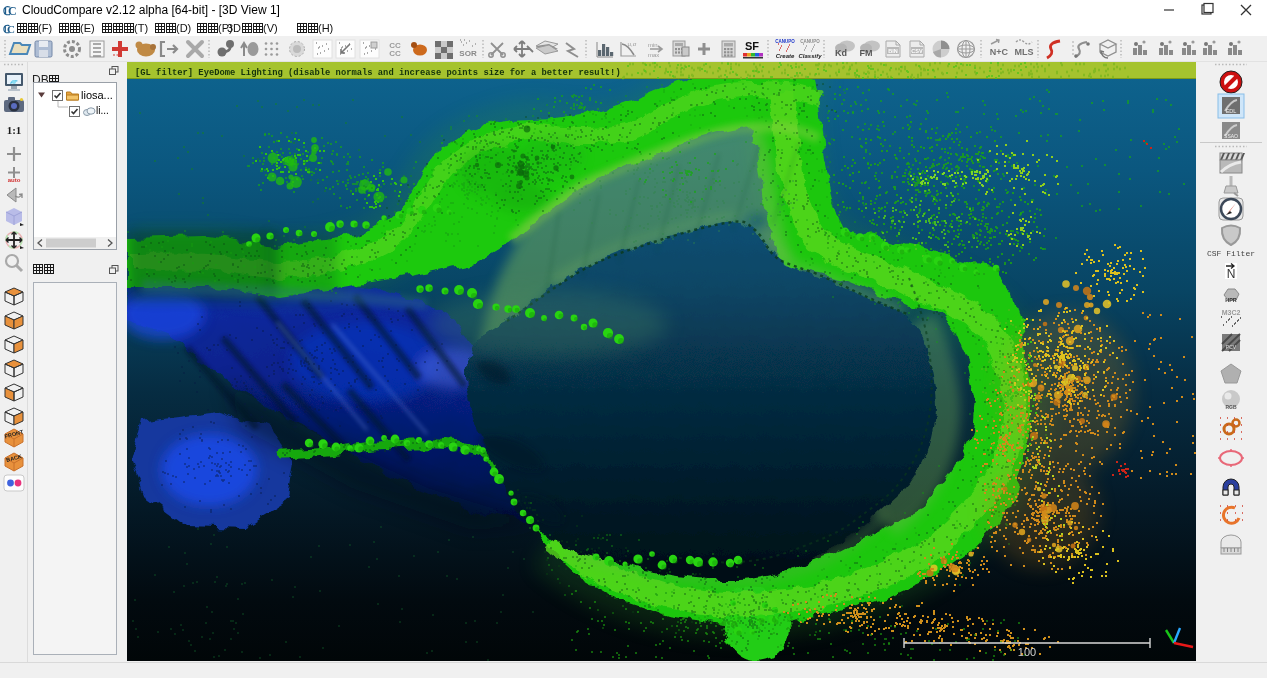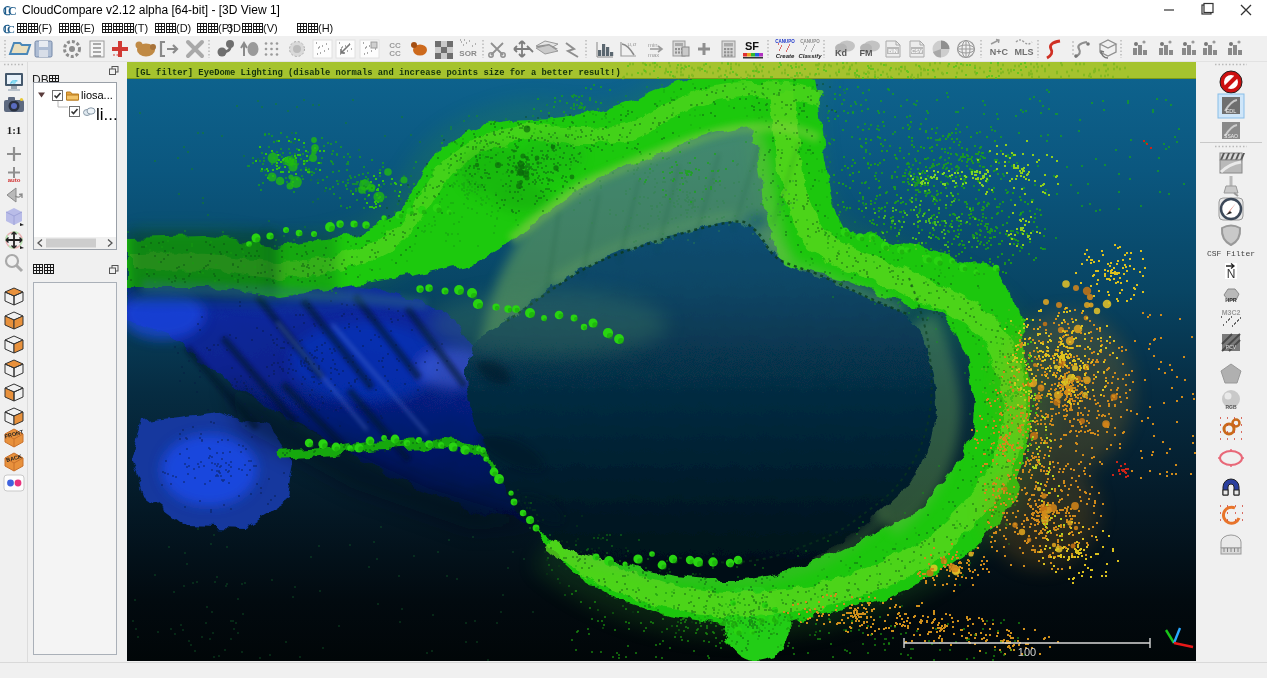--- a/index.html
+++ b/index.html
@@ -304,21 +304,21 @@
     <path d="M1,0 v6 h10" fill="none" stroke="#b9b9b9"></path>
   </svg>
 <svg class="abs" style="left:69px;top:106px" width="11" height="11">
     <rect x="0.5" y="0.5" width="10" height="10" fill="#fff" stroke="#707070"></rect>
     <path d="M2.5,5.5 L4.5,7.5 L8.5,3" fill="none" stroke="#333" stroke-width="1.6"></path>
   </svg>
 <svg class="abs" style="left:83px;top:107px" width="13" height="9">
     <ellipse cx="4" cy="5.5" rx="3.5" ry="3" fill="#dfe8ef" stroke="#8a9aa8"></ellipse>
     <ellipse cx="8" cy="4" rx="4" ry="3.2" fill="#eef4f8" stroke="#8a9aa8"></ellipse>
   </svg>
-<div class="abs" style="left:96px;top:105px;font-size:17px;color:#000">li...</div>
+<div class="abs" style="left:96px;top:105px;font-size:10px;color:#000">li...</div>
 <div class="abs" style="left:34px;top:237px;width:82px;height:12px;background:#f0f0f0"></div>
 <svg class="abs" style="left:34px;top:237px" width="82" height="12">
     <path d="M8,2.5 L4,6 L8,9.5" fill="none" stroke="#555" stroke-width="1.3"></path>
     <path d="M74,2.5 L78,6 L74,9.5" fill="none" stroke="#555" stroke-width="1.3"></path>
     <rect x="12" y="1.5" width="50" height="9" fill="#cdcdcd"></rect>
   </svg>
 <div class="abs" style="left:32px;top:263px;width:88px;height:15px;font-size:11px;color:#222"><span class="cjk "></span><span class="cjk "></span></div>
 <svg class="abs" style="left:109px;top:265px" width="10" height="9">
     <rect x="3" y="0.5" width="6" height="5.5" fill="none" stroke="#555"></rect>
     <rect x="0.5" y="3" width="6" height="5.5" fill="#f0f0f0" stroke="#555"></rect>

